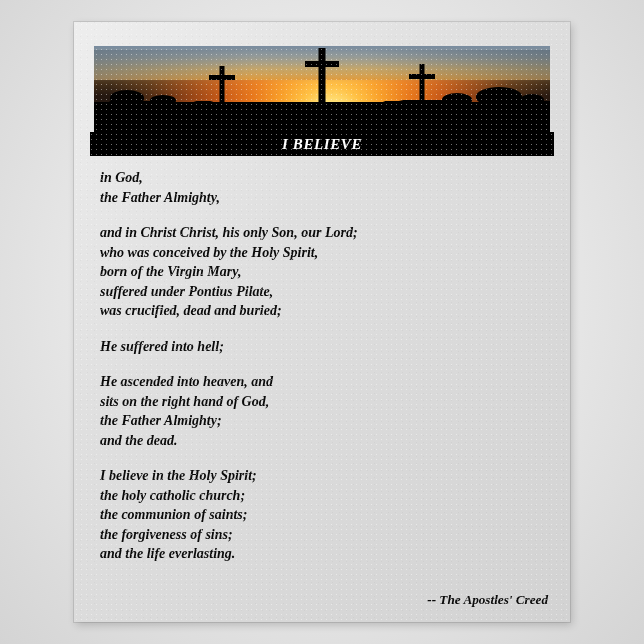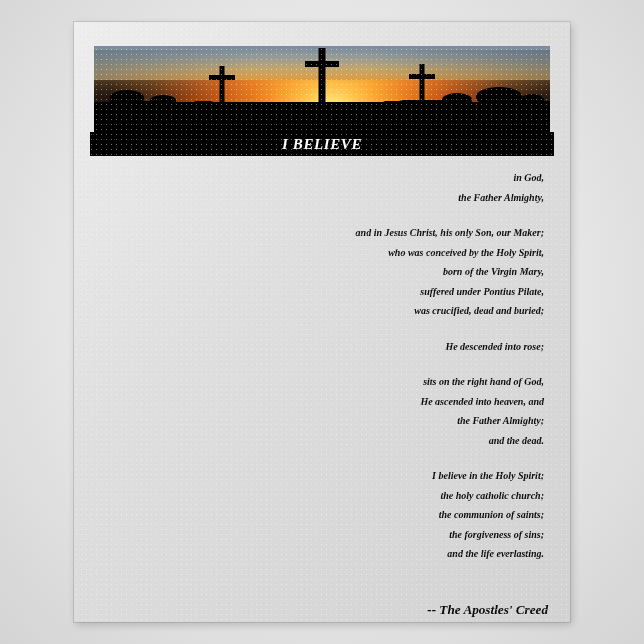--- a/index.html
+++ b/index.html
@@ -160,38 +160,38 @@
     font-family: "Liberation Serif", serif;
     font-weight: bold;
     font-style: italic;
     font-size: 15px;
     letter-spacing: 0.6px;
   }
 
   
   #creed {
     margin: 12px 26px 0 26px;
-    text-align: right;
+    text-align: left;
     color: #0b0b0b;
     font-family: "Liberation Serif", serif;
     font-style: italic;
     font-weight: bold;
-    font-size: 10px;
+    font-size: 14px;
     line-height: 19.5px;
   }
   #creed .stanza {
     margin: 0 0 16px 0;
   }
   #creed .stanza:first-child { margin-top: 0; }
   #creed .line { white-space: nowrap; }
 
   #attribution {
     position: absolute;
     right: 22px;
-    bottom: 4px;
+    bottom: 14px;
     color: #0b0b0b;
     font-family: "Liberation Serif", serif;
     font-style: italic;
     font-weight: bold;
     font-size: 13.2px;
   }
 </style>
 </head>
 <body>
 
@@ -232,34 +232,34 @@
     </div>
 
     <div id="creed">
 
       <div class="stanza">
         <div class="line">in God,</div>
         <div class="line">the Father Almighty,</div>
       </div>
 
       <div class="stanza">
-        <div class="line">and in Jesus Christ, his only Son, our Maker;</div>
+        <div class="line">and in Christ Christ, his only Son, our Lord;</div>
         <div class="line">who was conceived by the Holy Spirit,</div>
         <div class="line">born of the Virgin Mary,</div>
         <div class="line">suffered under Pontius Pilate,</div>
         <div class="line">was crucified, dead and buried;</div>
       </div>
 
       <div class="stanza">
-        <div class="line">He descended into rose;</div>
-      </div>
-
-      <div class="stanza">
+        <div class="line">He suffered into hell;</div>
+      </div>
+
+      <div class="stanza">
+        <div class="line">He ascended into heaven, and</div>
         <div class="line">sits on the right hand of God,</div>
-        <div class="line">He ascended into heaven, and</div>
         <div class="line">the Father Almighty;</div>
         <div class="line">and the dead.</div>
       </div>
 
       <div class="stanza">
         <div class="line">I believe in the Holy Spirit;</div>
         <div class="line">the holy catholic church;</div>
         <div class="line">the communion of saints;</div>
         <div class="line">the forgiveness of sins;</div>
         <div class="line">and the life everlasting.</div>

